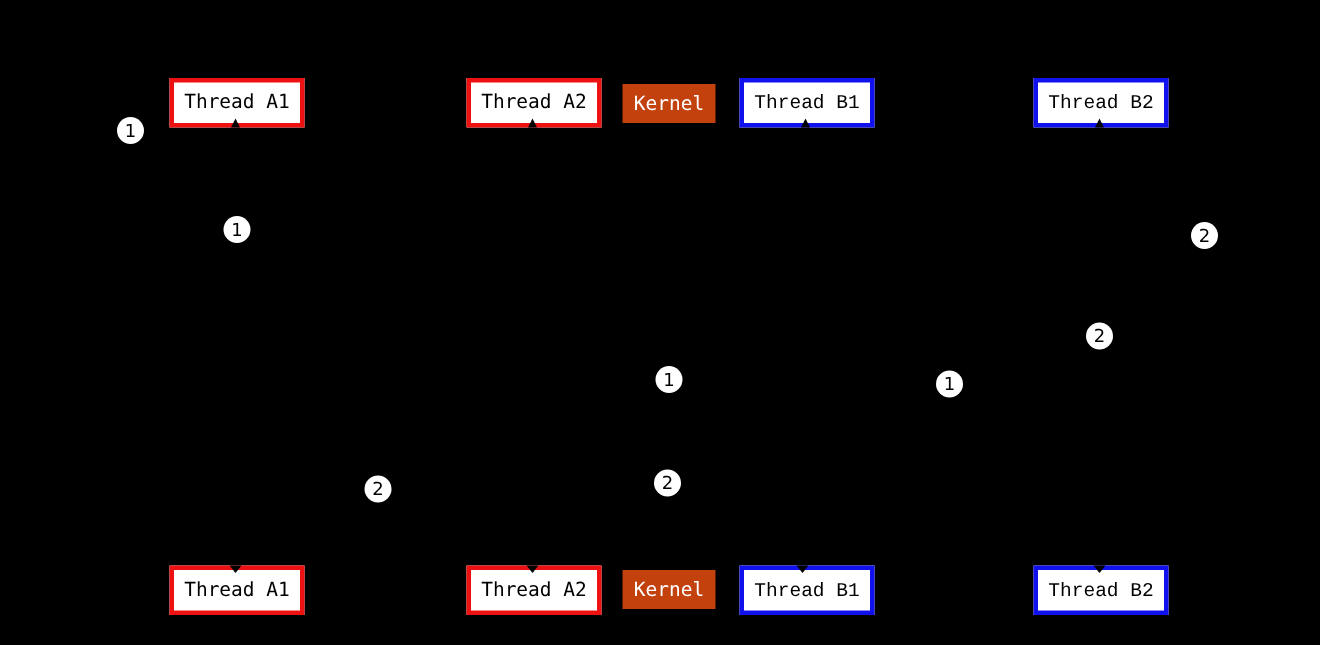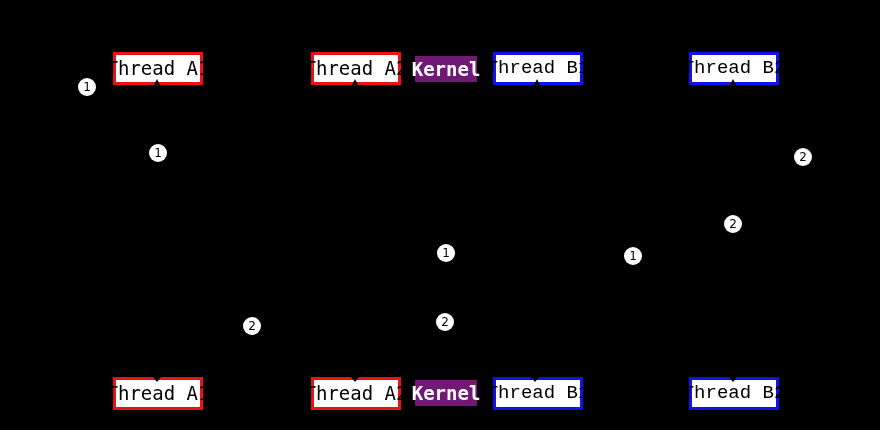--- a/index.html
+++ b/index.html
@@ -13,30 +13,30 @@
     height: 430px;
     background: #000000;
     overflow: hidden;
     font-family: "DejaVu Sans Mono", "Liberation Mono", monospace;
   }
   .node {
     position: absolute;
     box-sizing: border-box;
     background: #ffffff;
     color: #000000;
-    font-size: 19px;
+    font-size: 13px;
     line-height: 1;
     display: flex;
     align-items: center;
     justify-content: center;
     white-space: nowrap;
   }
   .node.red-outline  { border: 3px solid #ee1111; }
   .node.blue-outline { border: 3px solid #1111ee; font-family: Liberation Mono, monospace; }
-  .node.blue-filled  { background: #701a75; color: #ffffff; border: none; font-weight: bold; }
+  .node.blue-filled  { background: #c2410c; color: #ffffff; border: none; }
 
   
   .marker {
     position: absolute;
     width: 18px;
     height: 18px;
     border-radius: 50%;
     background: #ffffff;
     color: #000000;
     font-family: "DejaVu Sans", "Liberation Sans", sans-serif;

